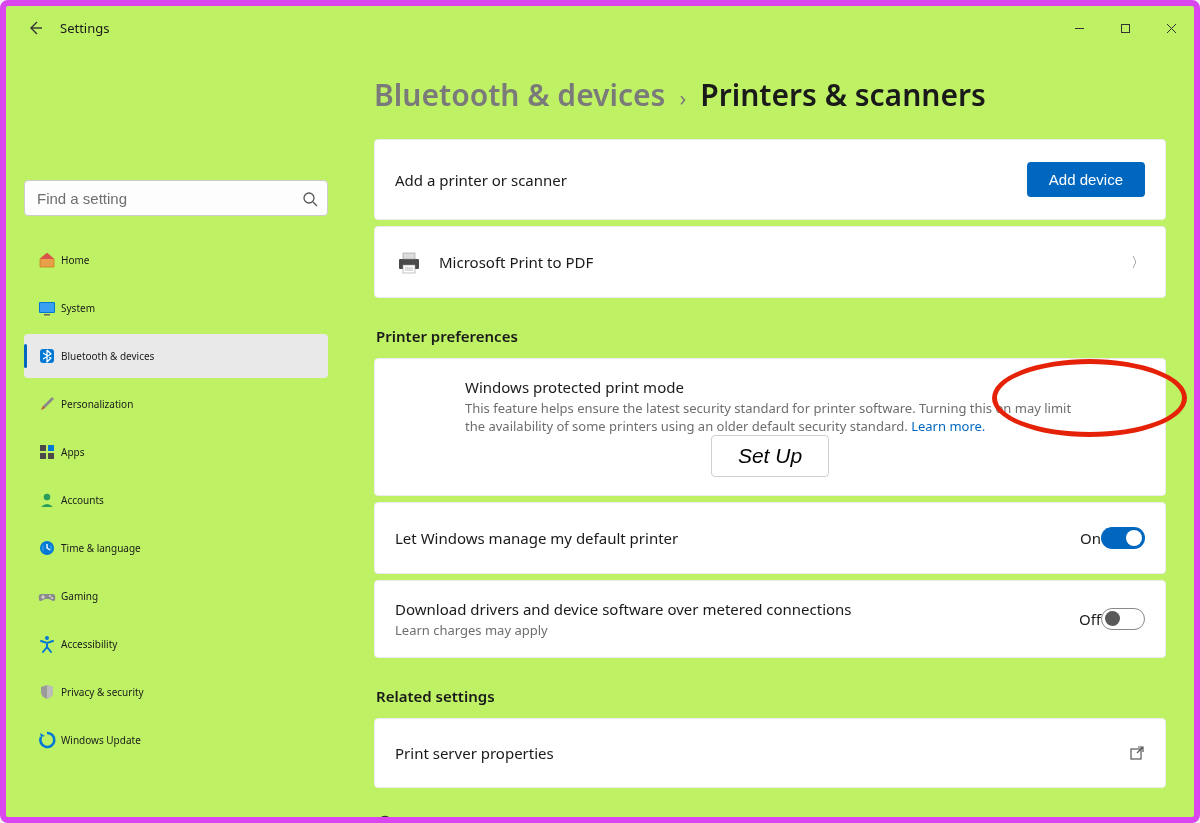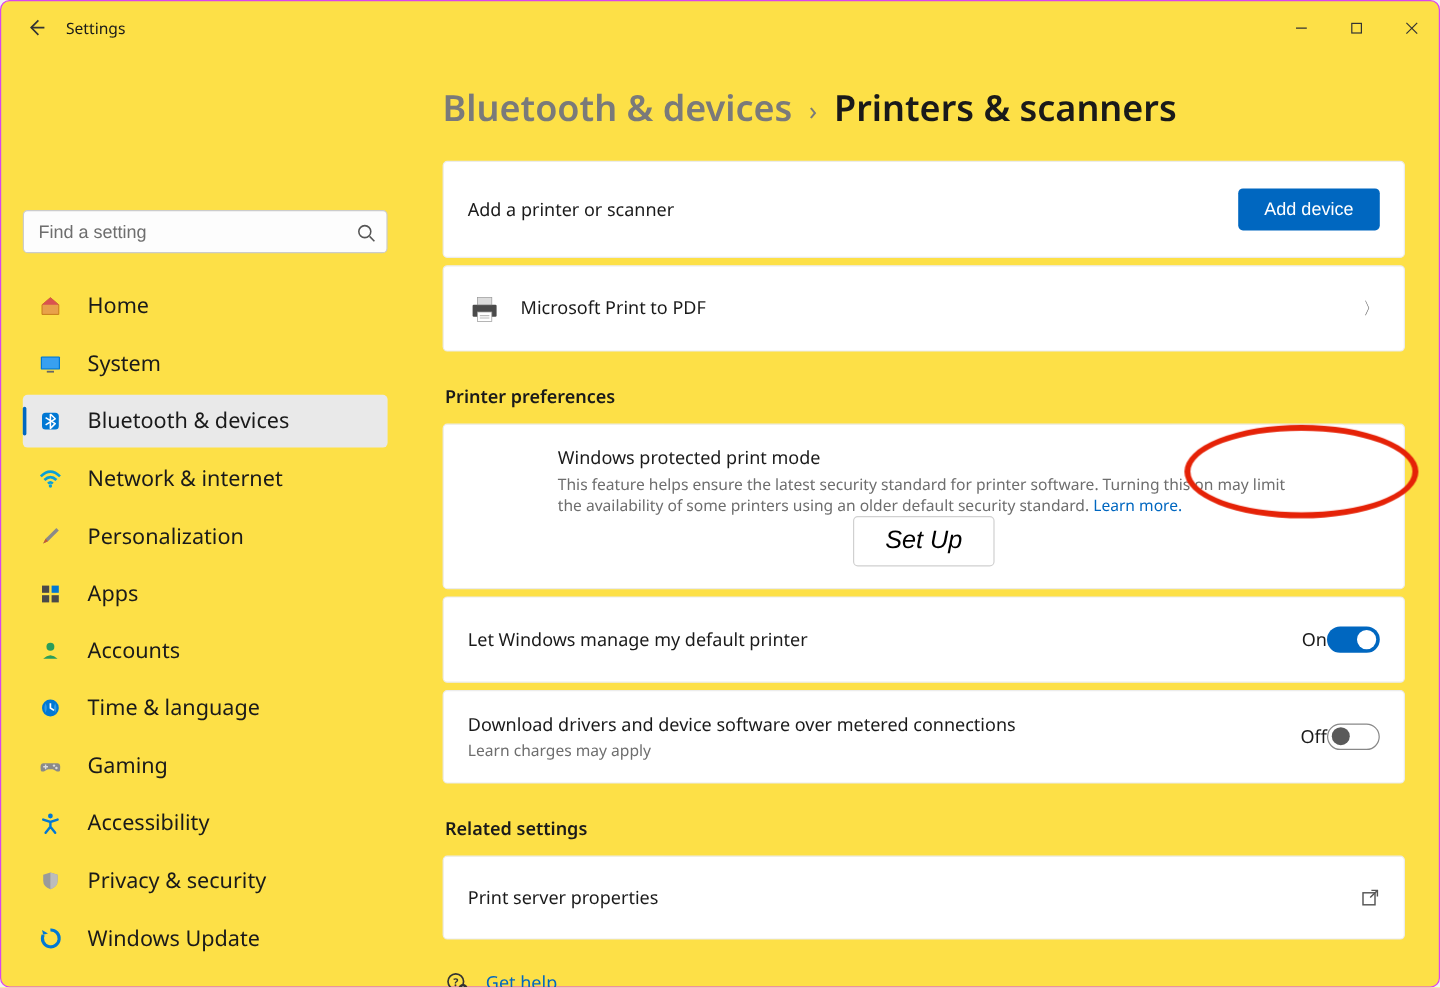--- a/index.html
+++ b/index.html
@@ -1,29 +1,29 @@
 <!DOCTYPE html>
 <html><head>
   <meta charset="utf-8">
   <style>
     * { box-sizing: border-box; margin: 0; padding: 0; }
     body { font-family: 'Segoe UI', -apple-system, system-ui, sans-serif; background: #f3f3f3; color: #1a1a1a; overflow: hidden; width:1200px; height:823px; }
-    .window { width: 1200px; height: 823px; background: #fde047; border: 1px solid #d946ef; border-radius: 8px; display: flex; flex-direction: column; position: relative; }
+    .window { width: 1200px; height: 823px; background: #bef264; border: 6px solid #d946ef; border-radius: 8px; display: flex; flex-direction: column; position: relative; }
     .window-controls { position: absolute; top: 0; right: 0; display: flex; height: 44px; align-items: center; }
     .win-btn { width: 46px; height: 40px; display: flex; align-items: center; justify-content: center; font-size: 12px; color:#333;}
     .title-bar { display: flex; align-items: center; padding: 12px 20px; gap: 16px; height:44px;}
     .back-arrow { font-size: 16px; }
     .title { font-size: 13px; font-weight: 400; }
     .content { flex: 1; display: flex; overflow: hidden; }
     .sidebar { width: 340px; padding: 0 18px 18px 18px; display: flex; flex-direction: column; gap: 4px; }
     .search-wrap { position: relative; margin: 0 0 18px 0; padding-top: 130px;}
     .search-input { width: 100%; height: 36px; border: 1px solid #ccc; border-radius: 4px; padding: 0 36px 0 12px; font-size: 15px; background: #fdfdfd; }
     .search-input::placeholder { color:#6e6e6e;}
     .search-icon { position: absolute; right: 10px; bottom: 9px; font-size: 15px; color:#555;}
-    .nav-item { display: flex; align-items: center; gap: 20px; padding: 8px 12px; border-radius: 4px; font-size: 18px; cursor: default; height:44px;}
+    .nav-item { display: flex; align-items: center; gap: 3px; padding: 8px 12px; border-radius: 4px; font-size: 10px; cursor: default; height:44px;}
     .nav-item.active { background: #e9e9e9; position: relative; }
     .nav-item.active::before { content:''; position:absolute; left:0; top:10px; bottom:10px; width:3px; background:#0067c0; border-radius:2px;}
     .nav-icon { width: 22px; height: 22px; display:flex; align-items:center; justify-content:center; font-size:18px; }
     .main { flex: 1; padding: 0 28px 0 28px; overflow-y: auto; }
     .breadcrumb { display: flex; align-items: center; gap: 14px; padding: 24px 0 24px 0; }
     .crumb-parent { font-size: 30px; font-weight: 600; color: #7a7a7a; }
     .crumb-sep { font-size: 22px; color: #7a7a7a; padding-top:4px;}
     .crumb-current { font-size: 30px; font-weight: 600; color: #1a1a1a; }
     .card { background: #fff; border: 1px solid #ececec; border-radius: 4px; margin-bottom: 6px; padding: 18px 20px; display: flex; align-items: center; }
     .card-text { flex: 1; }
@@ -120,31 +120,20 @@
             <svg width="20" height="20" viewBox="0 0 20 20">
               <rect x="3" y="3" width="14" height="14" rx="3" fill="#0078d4"></rect>
               <path d="M10 4 V16 L14 12 L6 7 M10 4 L14 8 L6 13" stroke="#fff" stroke-width="1.3" fill="none" stroke-linejoin="round"></path>
             </svg>
           </span>
         <span>Bluetooth &amp; devices</span>
       </div>
       <div class="nav-item">
         <span class="nav-icon">
             <svg width="20" height="20" viewBox="0 0 20 20">
-              <path d="M2 8 Q10 0 18 8" stroke="#0aa0d8" stroke-width="2.2" fill="none"></path>
-              <path d="M5 11 Q10 6 15 11" stroke="#0aa0d8" stroke-width="2.2" fill="none"></path>
-              <path d="M8 14 Q10 12 12 14" stroke="#0aa0d8" stroke-width="2.2" fill="none"></path>
-              <circle cx="10" cy="16" r="1.4" fill="#0aa0d8"></circle>
-            </svg>
-          </span>
-        <span>Network &amp; internet</span>
-      </div>
-      <div class="nav-item">
-        <span class="nav-icon">
-            <svg width="20" height="20" viewBox="0 0 20 20">
               <path d="M4 16 L6 12 L15 3 L17 5 L8 14 Z" fill="#8a8a8a"></path>
               <path d="M4 16 L6 12 L8 14 Z" fill="#c75c2e"></path>
             </svg>
           </span>
         <span>Personalization</span>
       </div>
       <div class="nav-item">
         <span class="nav-icon">
             <svg width="20" height="20" viewBox="0 0 20 20">
               <rect x="3" y="3" width="6" height="6" fill="#4a4a4a"></rect>

